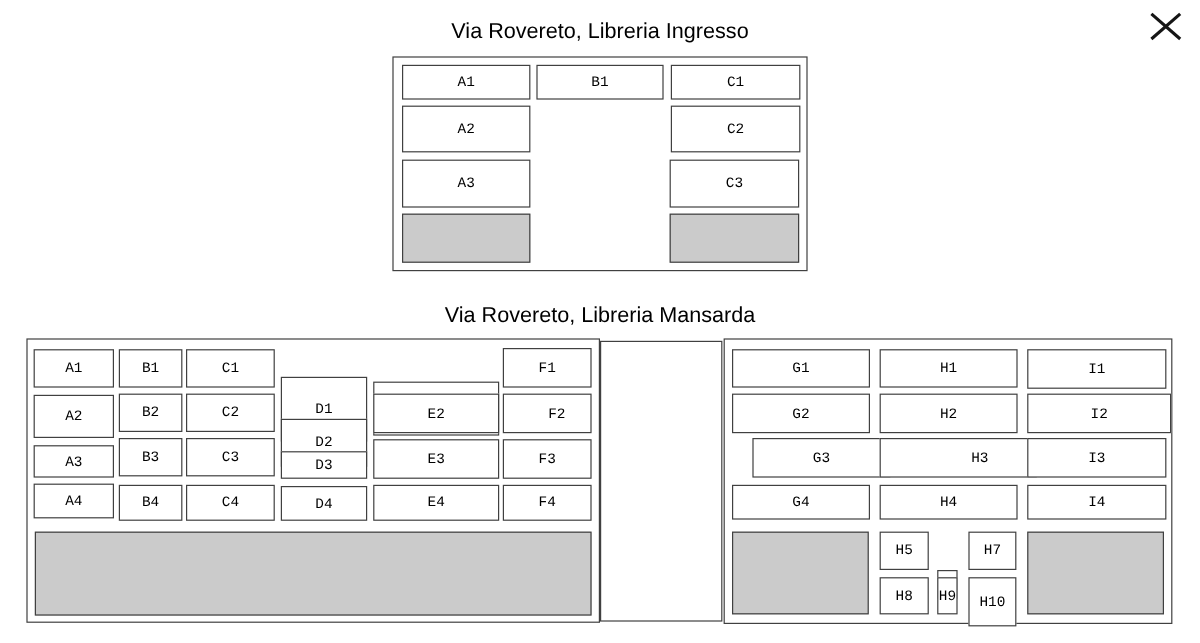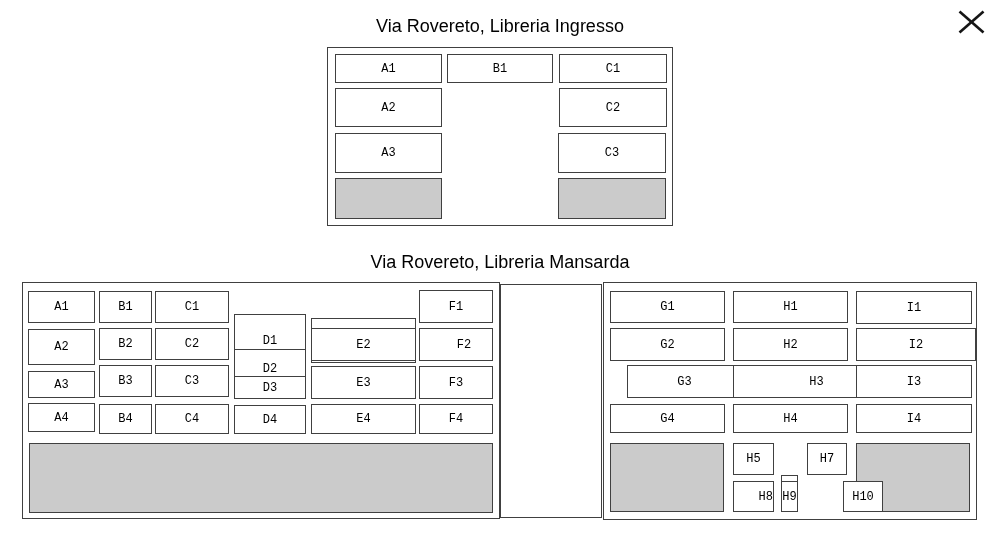--- a/index.html
+++ b/index.html
@@ -212,22 +212,22 @@
     </div>
     <div class="shelf" style="left: 733px; top: 443px; width: 41px; height: 32px;">
       <span>H5</span>
     </div>
     <div class="shelf" style="left: 781px; top: 443px; width: 17px; height: 24px; margin-top: 32px;">
       <span>H6</span>
     </div>
     <div class="shelf" style="left: 807px; top: 443px; width: 40px; height: 32px;">
       <span>H7</span>
     </div>
-    <div class="shelf" style="left: 733px; top: 481px; width: 41px; height: 31px; justify-content: flex-end;">
+    <div class="shelf" style="left: 733px; top: 481px; width: 41px; height: 31px;">
       <span>H8</span>
     </div>
     <div class="shelf" style="left: 781px; top: 481px; width: 17px; height: 31px;">
       <span>H9</span>
     </div>
-    <div class="shelf" style="left: 843px; top: 481px; width: 40px; height: 31px;">
+    <div class="shelf" style="left: 807px; top: 481px; width: 40px; height: 41px;">
       <span>H10</span>
     </div>
   </div>
 
 </body></html>

